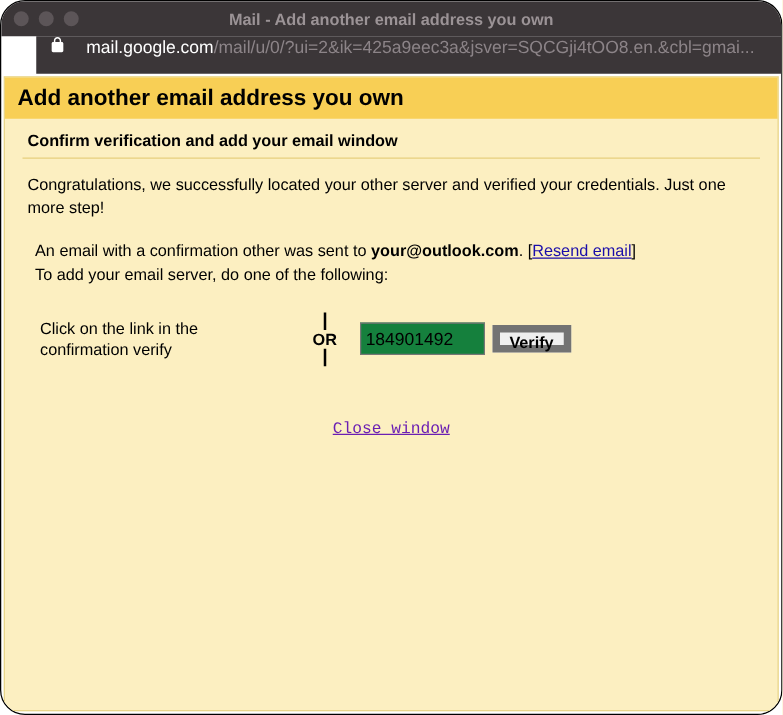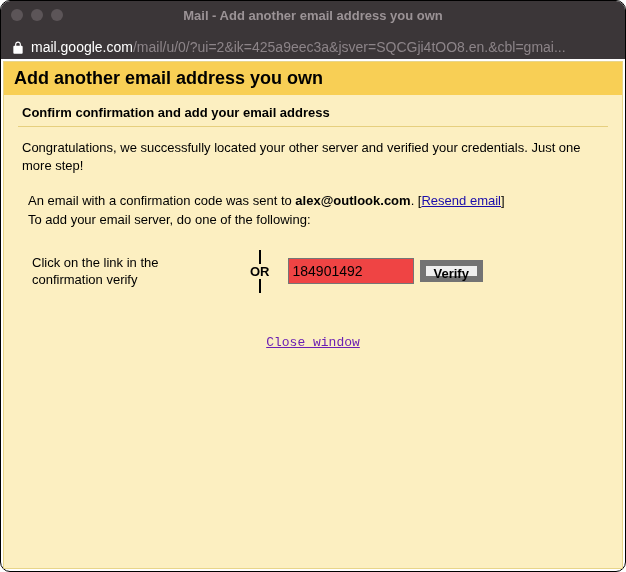--- a/index.html
+++ b/index.html
@@ -8,21 +8,21 @@
       background: #fff;
       width: 626px;
       height: 572px;
       overflow: hidden;
     }
     .window {
       width: 626px;
       height: 572px;
       background: #fff;
       border: 1px solid #000;
-      border-radius: 10px;
+      border-radius: 20px;
       overflow: hidden;
       display: flex;
       flex-direction: column;
     }
     .titlebar {
       background: #3b3638;
       height: 28px;
       display: flex;
       align-items: center;
       padding: 0 10px;
@@ -44,27 +44,28 @@
       left: 0; right: 0;
       text-align: center;
       color: #9b9396;
       font-size: 13px;
       font-weight: 600;
     }
     .addressbar {
       background: #3b3638;
       height: 30px;
       display: flex;
-      align-items: flex-end;
+      align-items: flex-start;
       padding: 0 10px 4px 10px;
-      gap: 6px;
+      gap: 16px;
       color: #fff;
       font-size: 14px;
       white-space: nowrap;
       overflow: hidden;
+      margin-left: 28px;
     }
     .lock-icon {
       width: 14px;
       height: 14px;
       flex-shrink: 0;
     }
     .domain { color: #fff; font-weight: 500; }
     .path { color: #8c8488; }
     .content {
       flex: 1;
@@ -137,26 +138,26 @@
       flex: 1;
       padding-left: 10px;
     }
     .verify-row {
       display: flex;
       align-items: center;
       gap: 6px;
       margin-top: 4px;
     }
     .code-input {
-      width: 126px;
+      width: 100px;
       height: 22px;
       font-size: 14px;
       padding: 12px 4px;
       border: 1px solid #767676;
-      background: #ef4444;
+      background: #15803d;
       font-family: Arial, sans-serif;
     }
     .verify-btn {
       height: 22px;
       font-size: 13px;
       font-weight: bold;
       padding: 0 8px;
       background: #efefef;
       border: 6px solid #737373;
       cursor: pointer;
@@ -190,26 +191,26 @@
     <svg class="lock-icon" viewBox="0 0 24 24" fill="#fff">
       <path d="M18 8h-1V6c0-2.76-2.24-5-5-5S7 3.24 7 6v2H6c-1.1 0-2 .9-2 2v10c0 1.1.9 2 2 2h12c1.1 0 2-.9 2-2V10c0-1.1-.9-2-2-2zM9 6c0-1.66 1.34-3 3-3s3 1.34 3 3v2H9V6z"></path>
     </svg>
     <span>
       <span class="domain">mail.google.com</span><span class="path">/mail/u/0/?ui=2&amp;ik=425a9eec3a&amp;jsver=SQCGji4tOO8.en.&amp;cbl=gmai...</span>
     </span>
   </div>
 
   <div class="content">
     <div class="page-title">Add another email address you own</div>
-    <div class="subheading">Confirm confirmation and add your email address</div>
+    <div class="subheading">Confirm verification and add your email window</div>
     <div class="divider"></div>
     <div class="congrats">Congratulations, we successfully located your other server and verified your credentials. Just one more step!</div>
 
     <div class="confirm-block">
-      <span>An email with a confirmation code was sent to </span><span class="email-strong">alex@outlook.com</span><span>. </span>[<a class="resend-link">Resend email</a>]
+      <span>An email with a confirmation other was sent to </span><span class="email-strong">your@outlook.com</span><span>. </span>[<a class="resend-link">Resend email</a>]
       <br>
       <span>To add your email server, do one of the following:</span>
     </div>
 
     <div class="two-col">
       <div class="col-left">Click on the link in the confirmation verify</div>
       <div class="or-sep">
         <div class="or-bar"></div>
         <span>OR</span>
         <div class="or-bar"></div>

